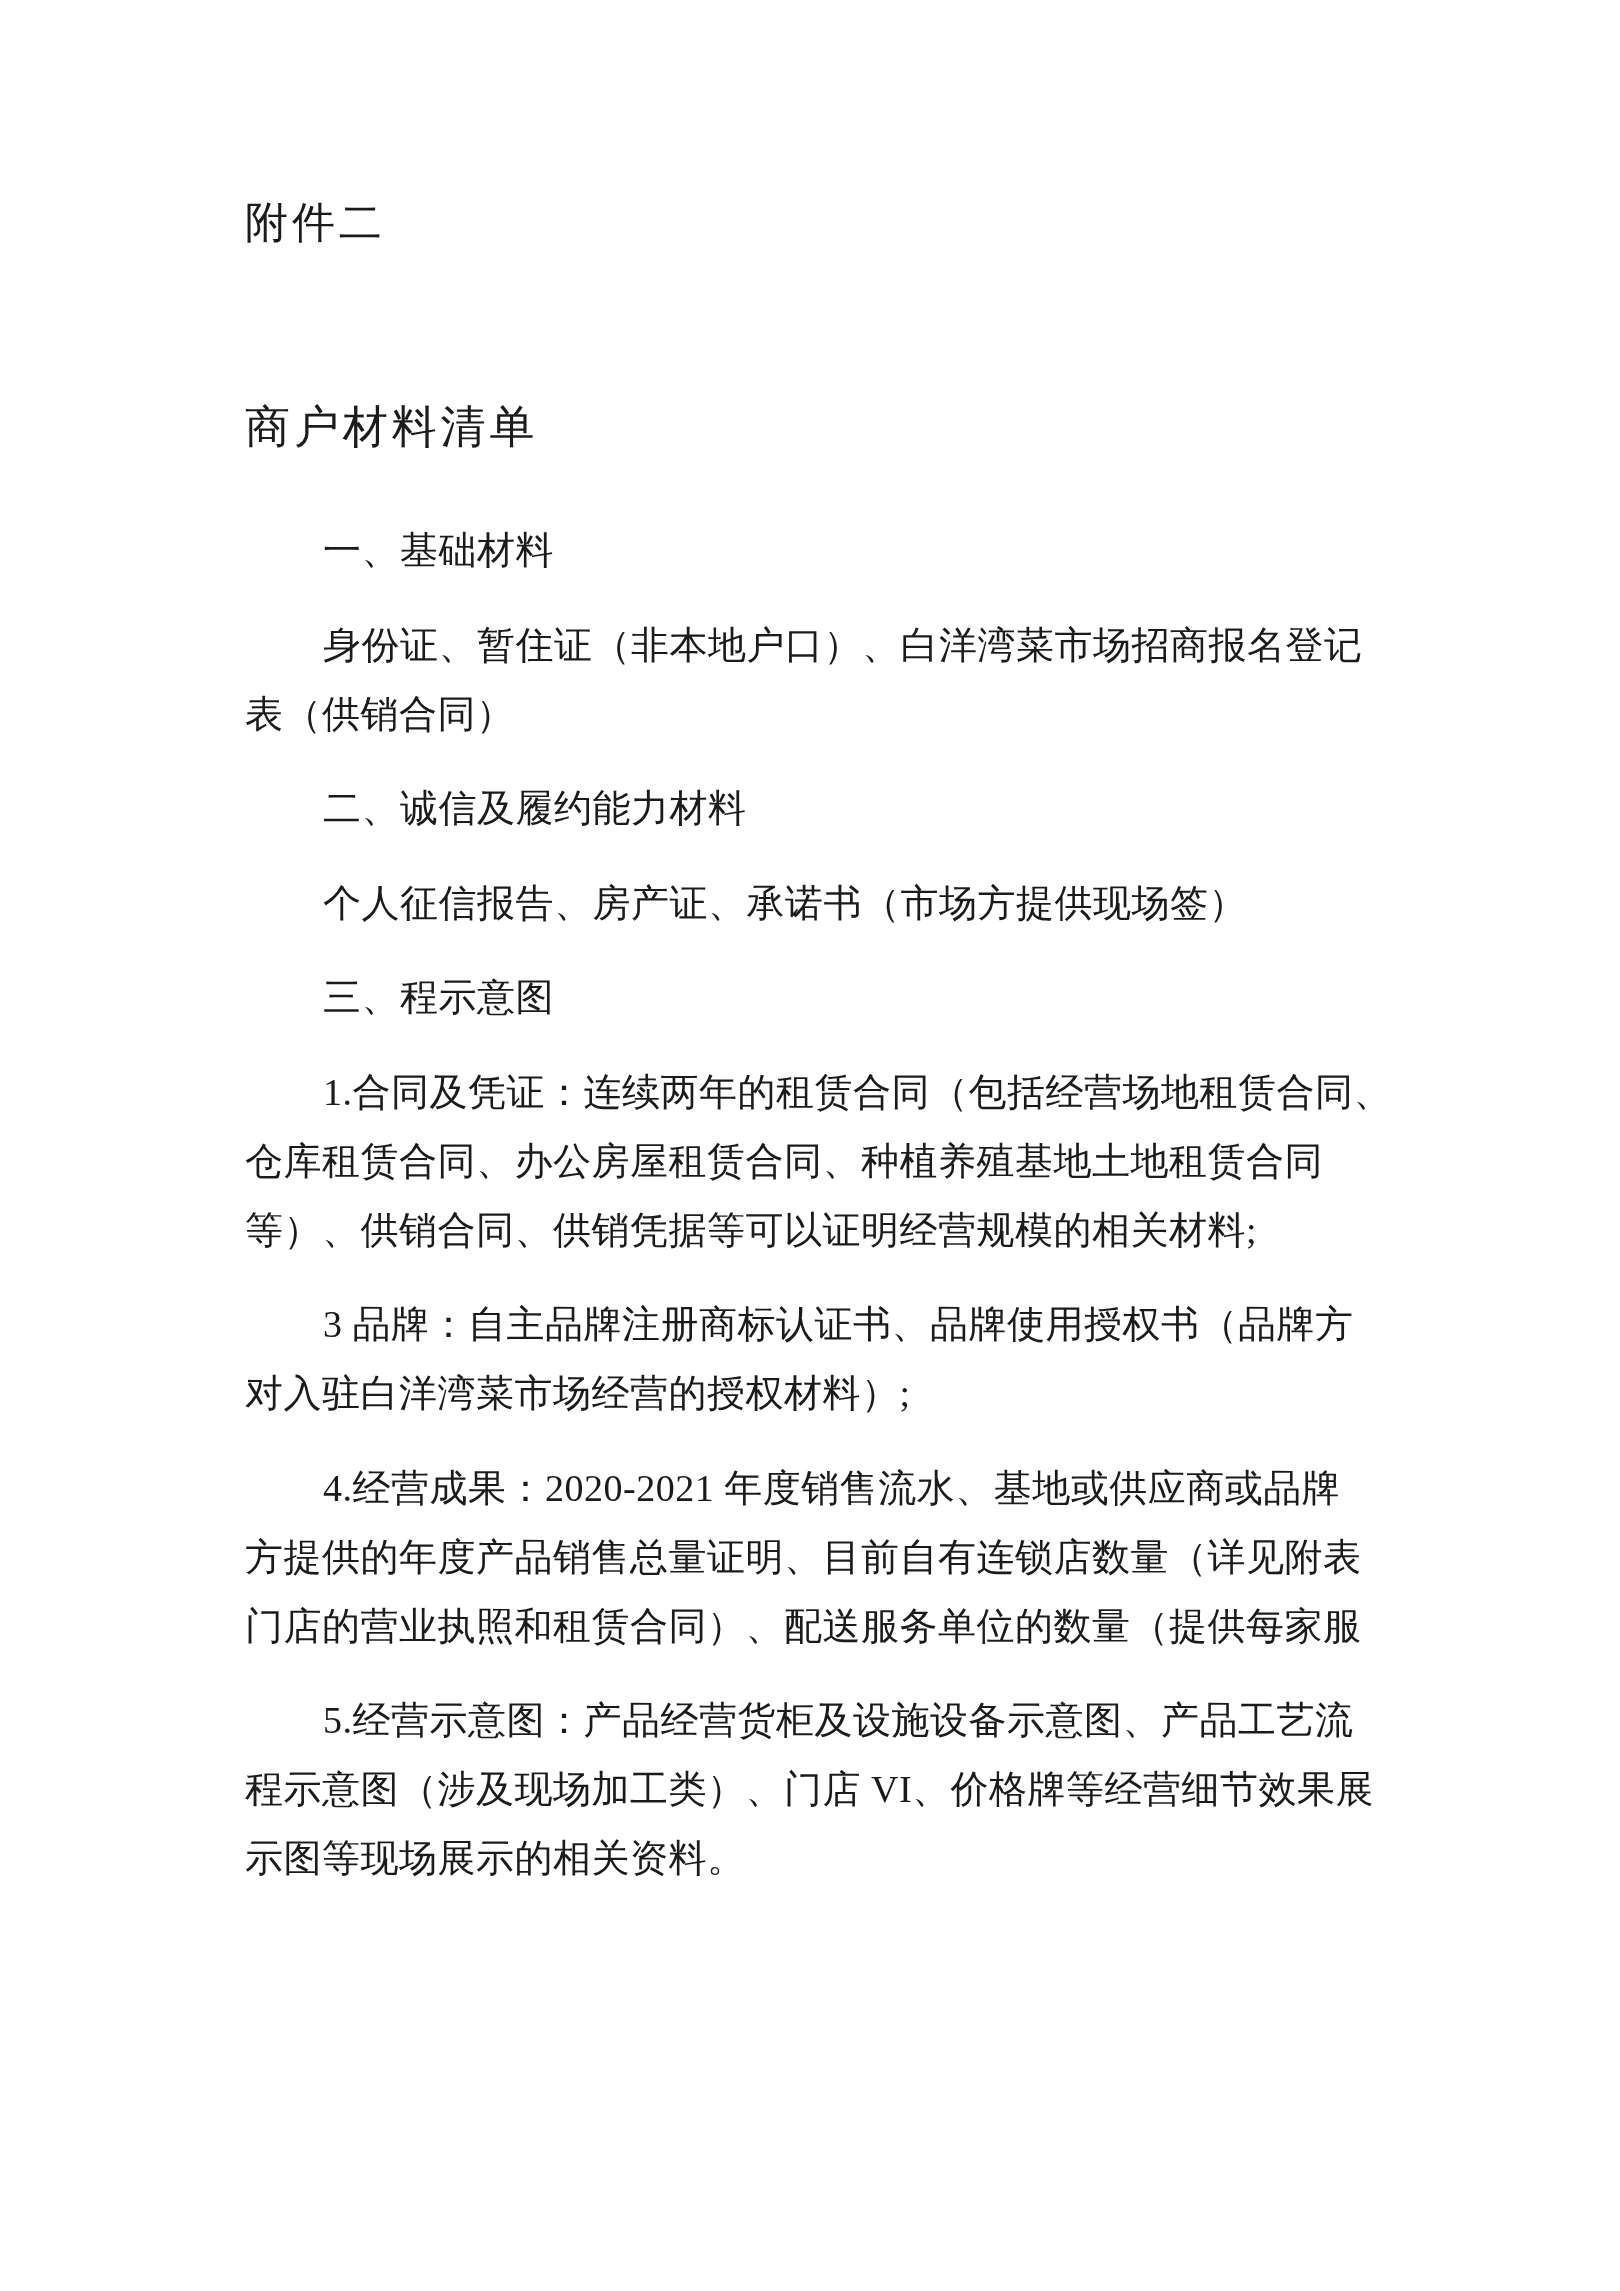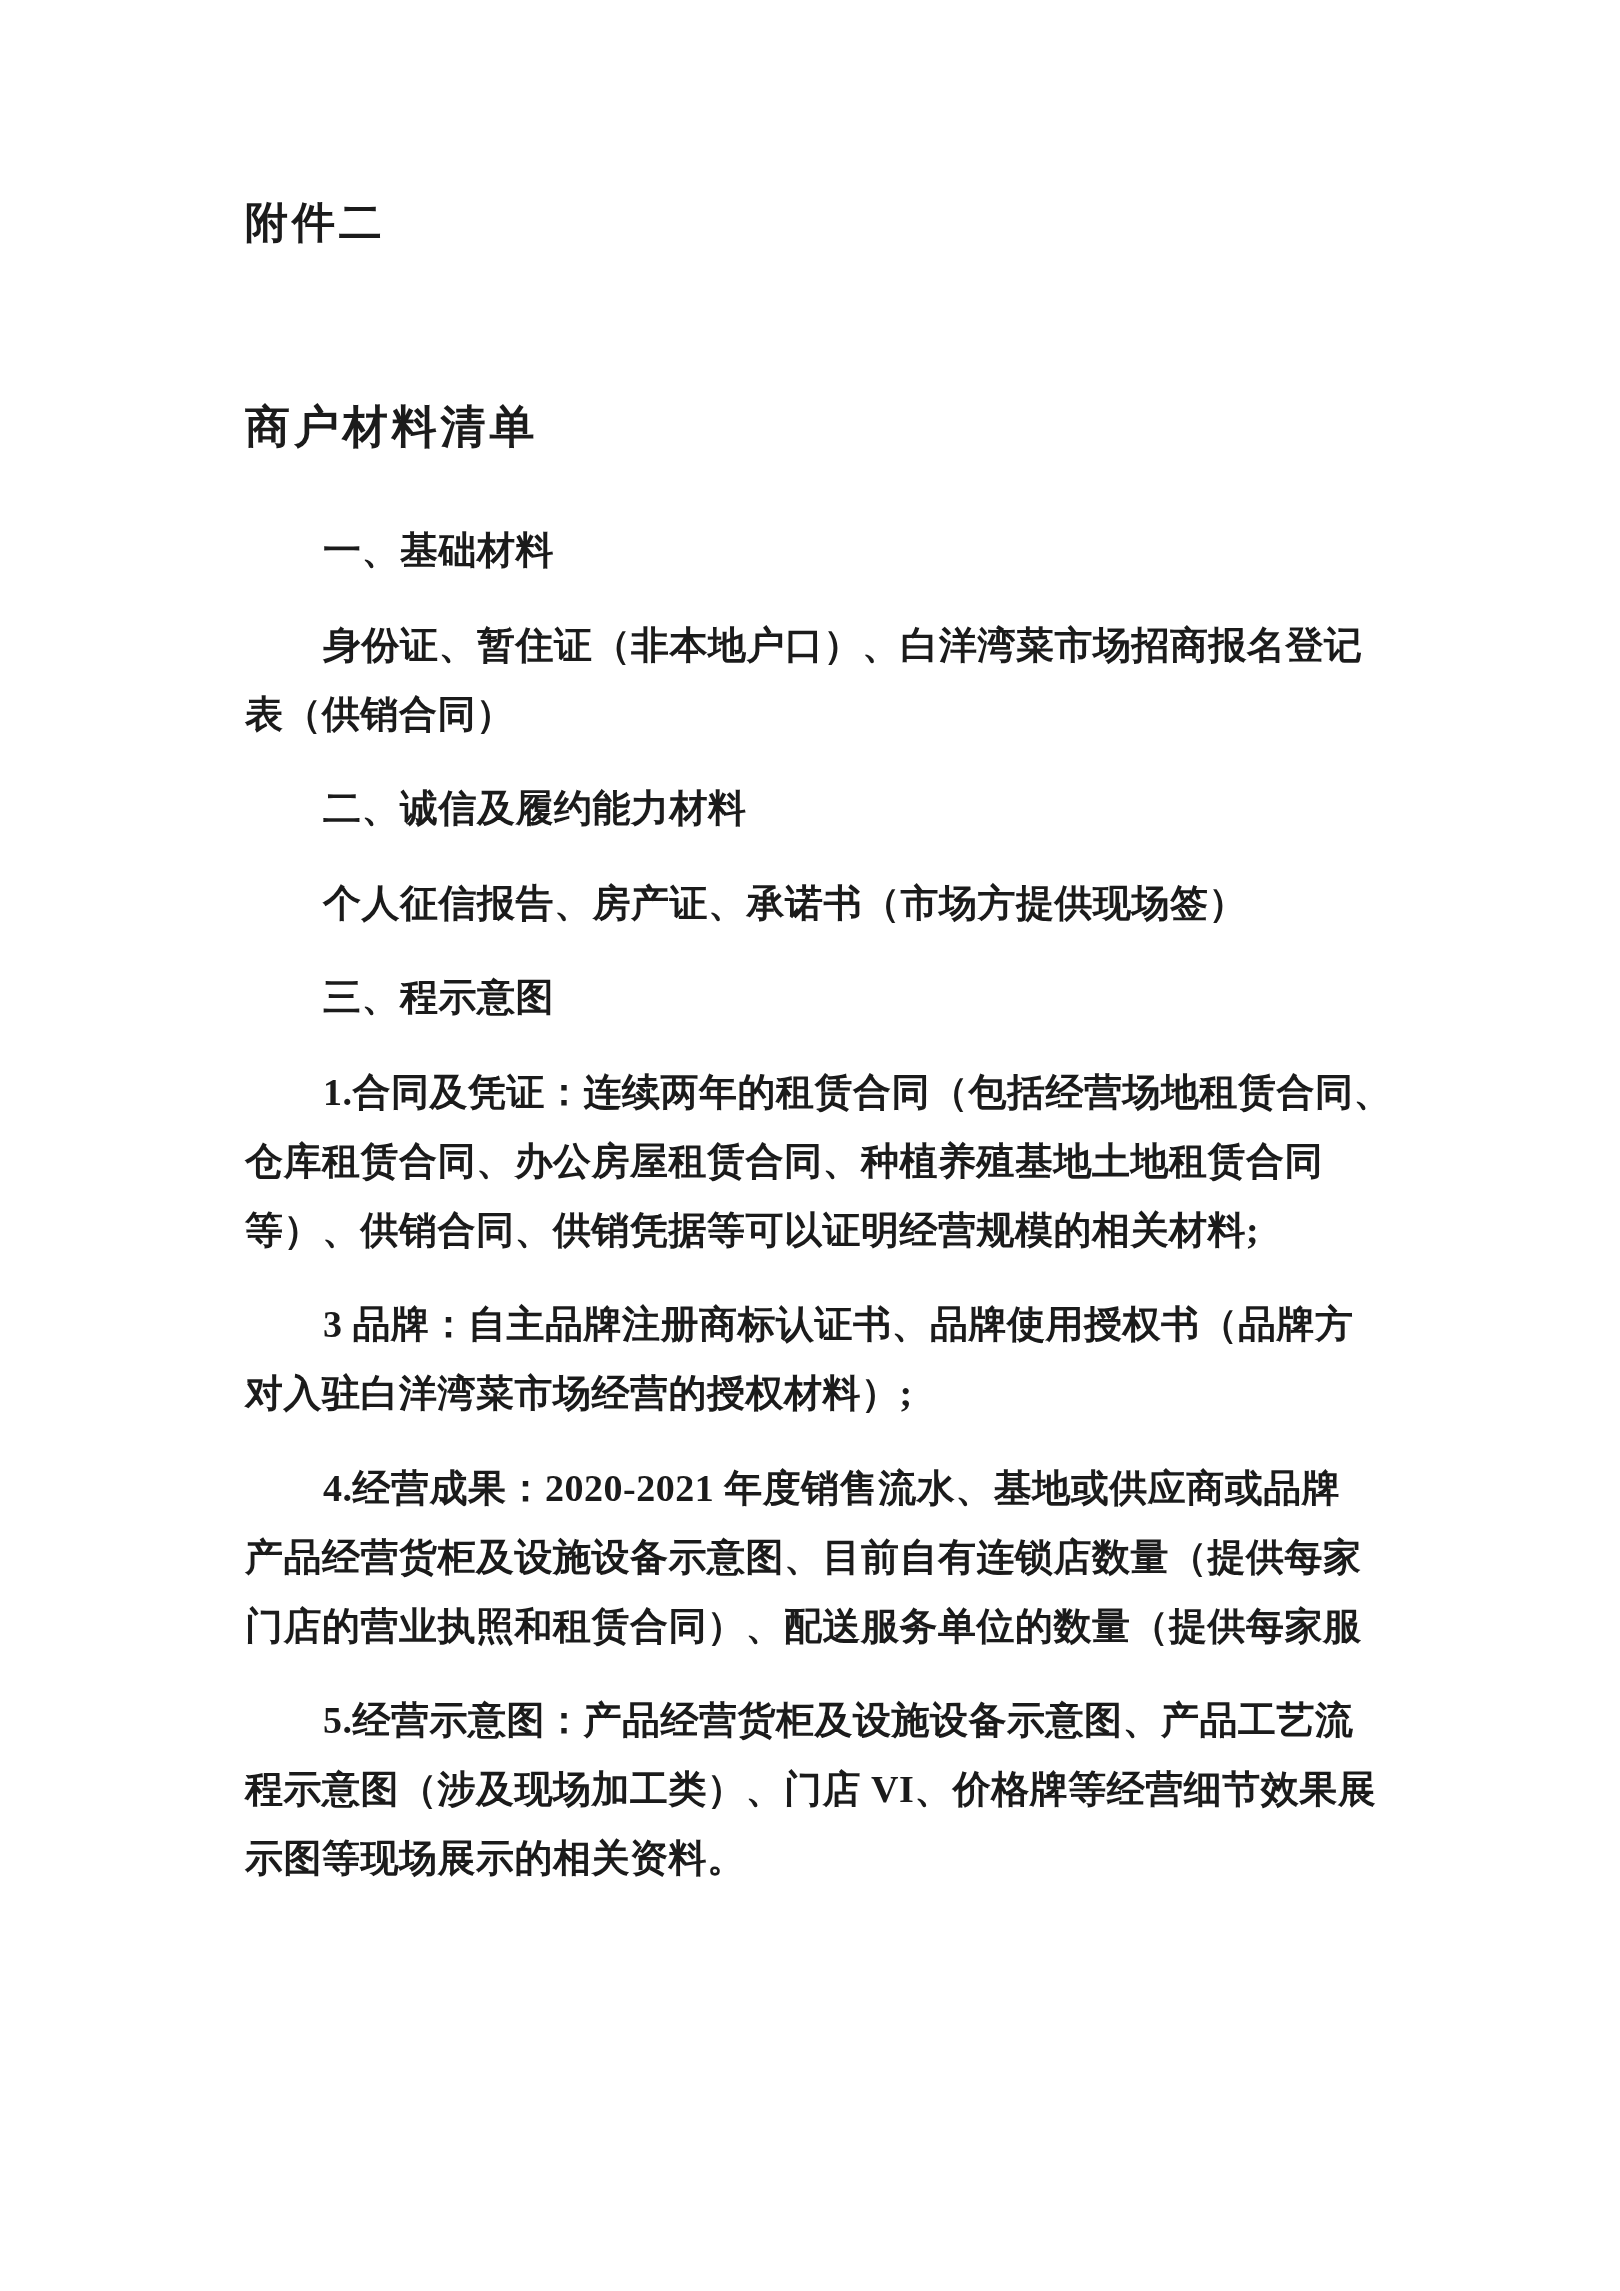--- a/index.html
+++ b/index.html
@@ -42,21 +42,21 @@
     font-size: 38px;
     line-height: 69px;
     letter-spacing: 0.5px;
   }
   .line { white-space: nowrap; }
   .line.first { padding-left: 78px; }
 </style>
 </head>
 <body>
 
-<div class="page" style="background: rgb(255, 255, 255); color: rgb(27, 27, 27); font-weight: bold;">
+<div class="page" style="background: rgb(255, 255, 255); color: rgb(27, 27, 27);">
   <div class="attachment-label">附件二</div>
   <div class="doc-title">商户材料清单</div>
   <div class="doc-content">
       <div>
         <div class="para">
           <div class="line first">一、基础材料</div>
         </div>
         <div class="para">
           <div class="line first">身份证、暂住证（非本地户口）、白洋湾菜市场招商报名登记</div>
           <div class="line">表（供销合同）</div>
@@ -78,21 +78,21 @@
           <div class="line first">1.合同及凭证：连续两年的租赁合同（包括经营场地租赁合同、</div>
           <div class="line">仓库租赁合同、办公房屋租赁合同、种植养殖基地土地租赁合同</div>
           <div class="line">等）、供销合同、供销凭据等可以证明经营规模的相关材料;</div>
         </div>
         <div class="para">
           <div class="line first">3 品牌：自主品牌注册商标认证书、品牌使用授权书（品牌方</div>
           <div class="line">对入驻白洋湾菜市场经营的授权材料）;</div>
         </div>
         <div class="para">
           <div class="line first">4.经营成果：2020-2021 年度销售流水、基地或供应商或品牌</div>
-          <div class="line">产品经营货柜及设施设备示意图、目前自有连锁店数量（提供每家</div>
+          <div class="line">方提供的年度产品销售总量证明、目前自有连锁店数量（详见附表</div>
           <div class="line">门店的营业执照和租赁合同）、配送服务单位的数量（提供每家服</div>
         </div>
         <div class="para">
           <div class="line first">5.经营示意图：产品经营货柜及设施设备示意图、产品工艺流</div>
           <div class="line">程示意图（涉及现场加工类）、门店 VI、价格牌等经营细节效果展</div>
           <div class="line">示图等现场展示的相关资料。</div>
         </div>
       </div>
     </div>
 </div>

